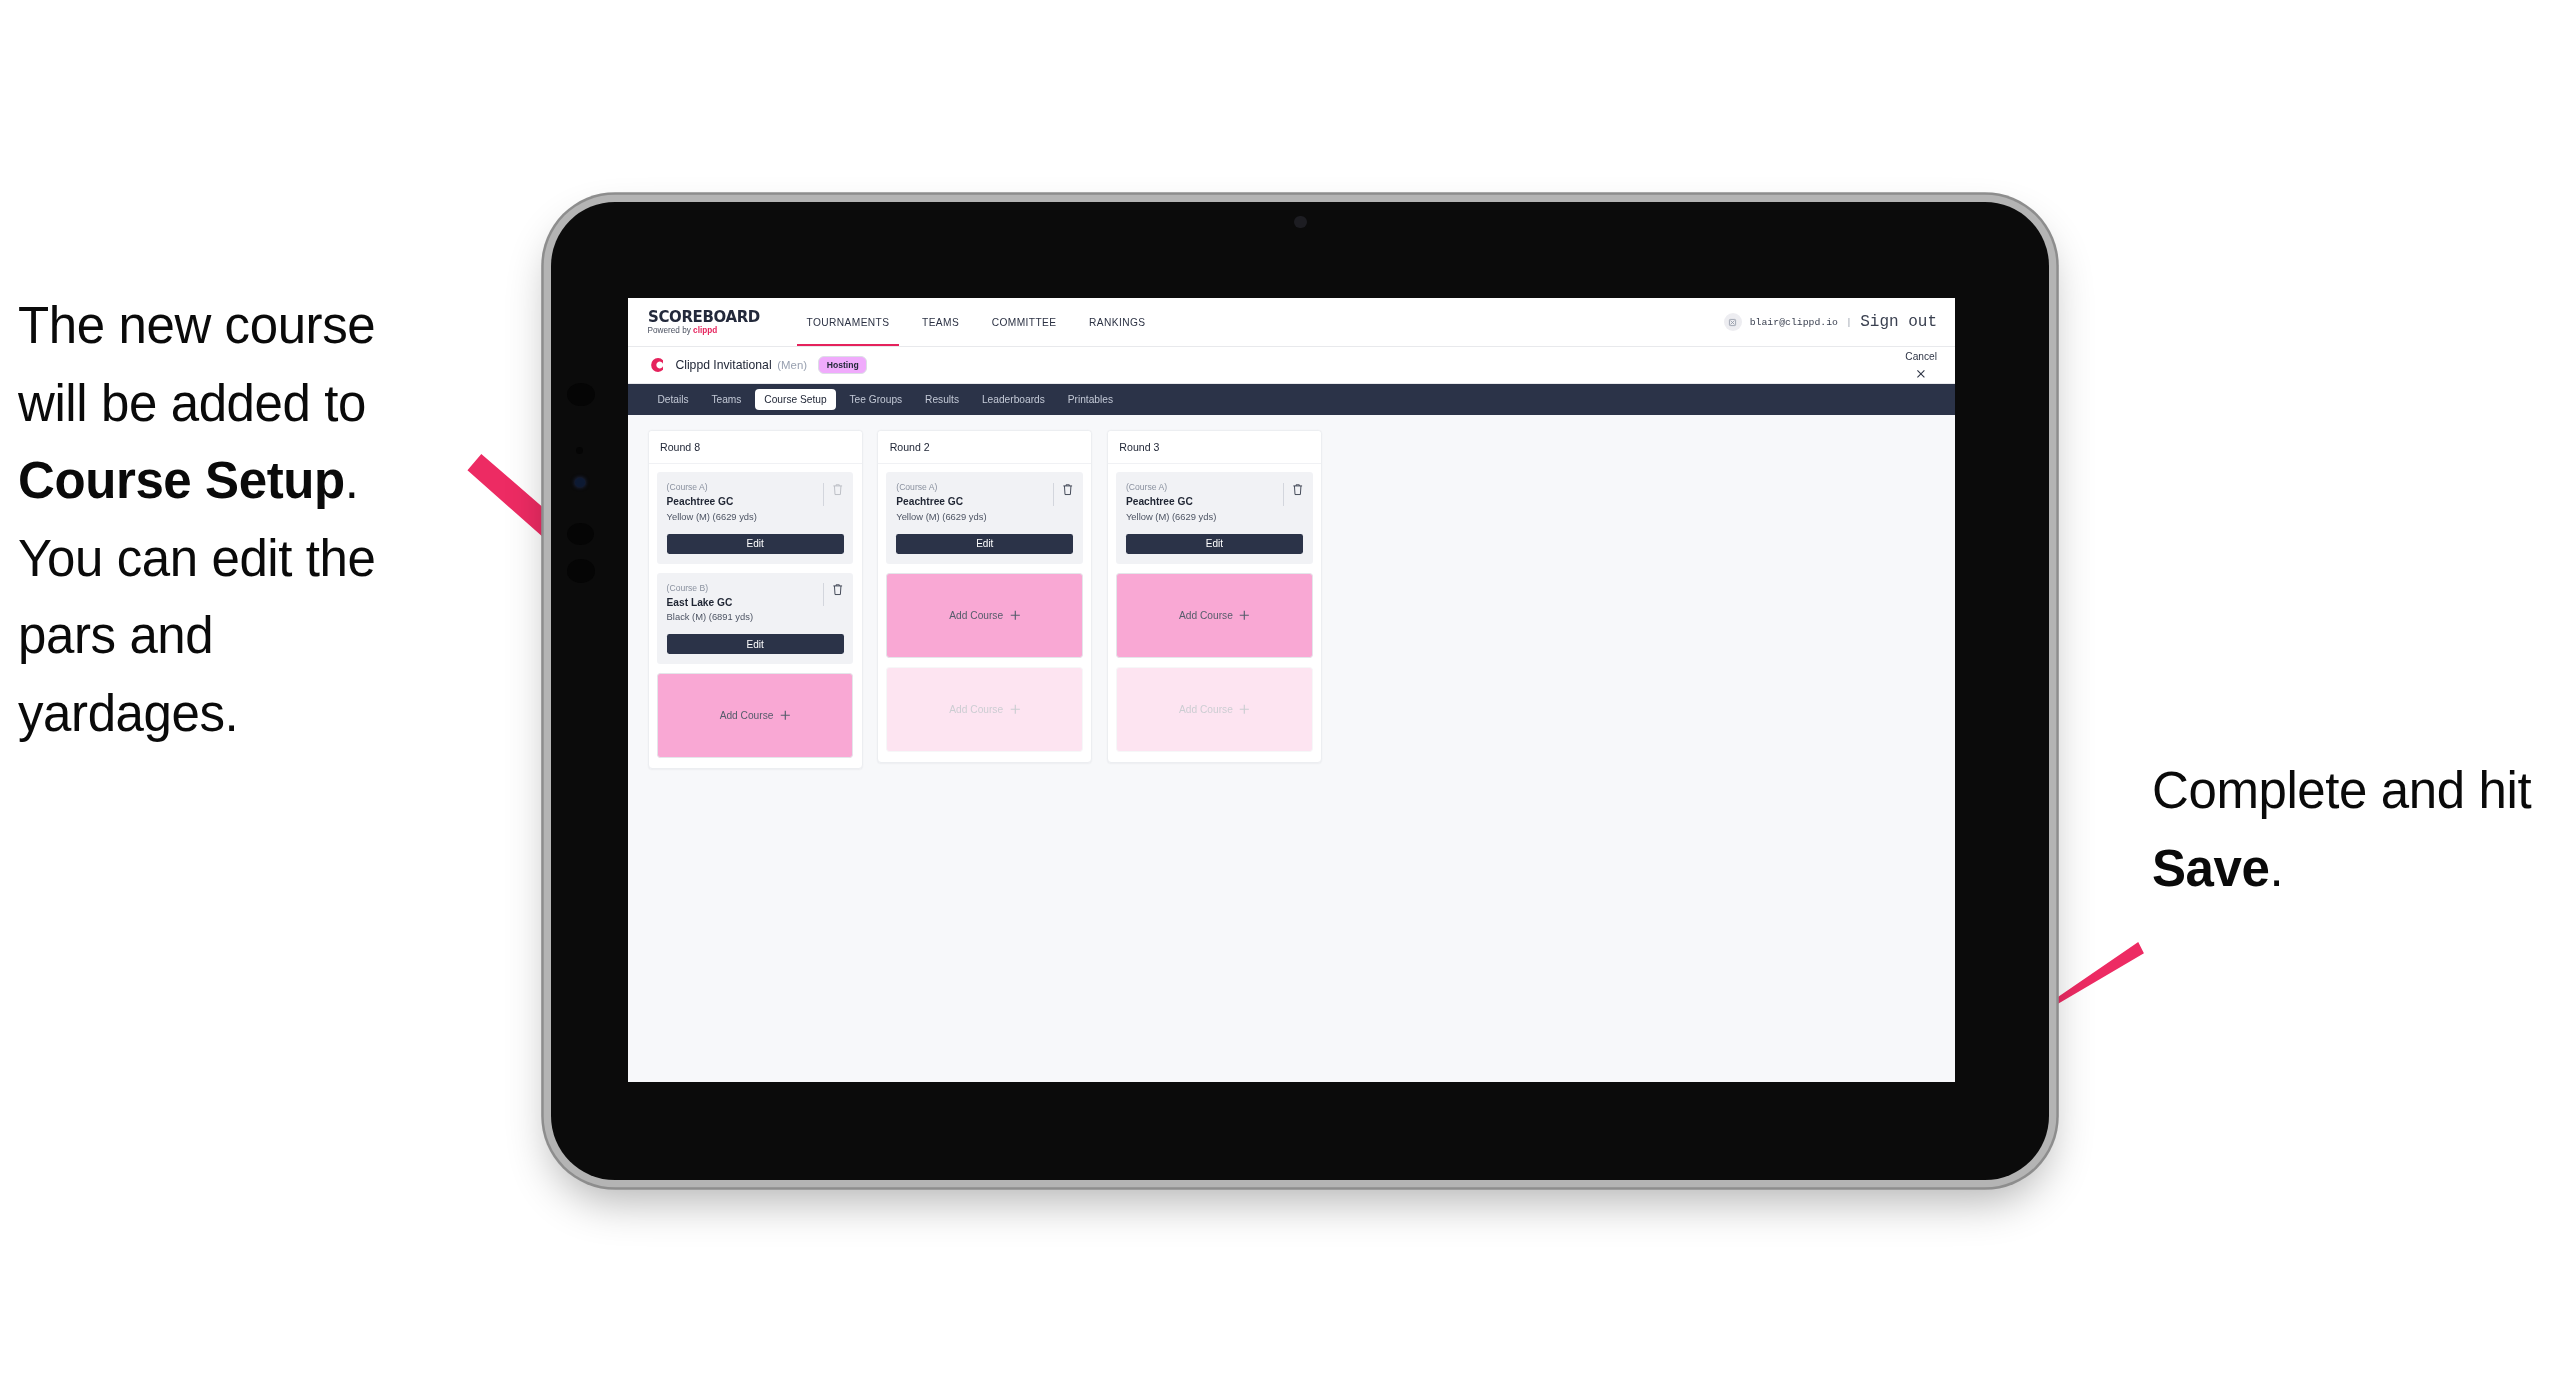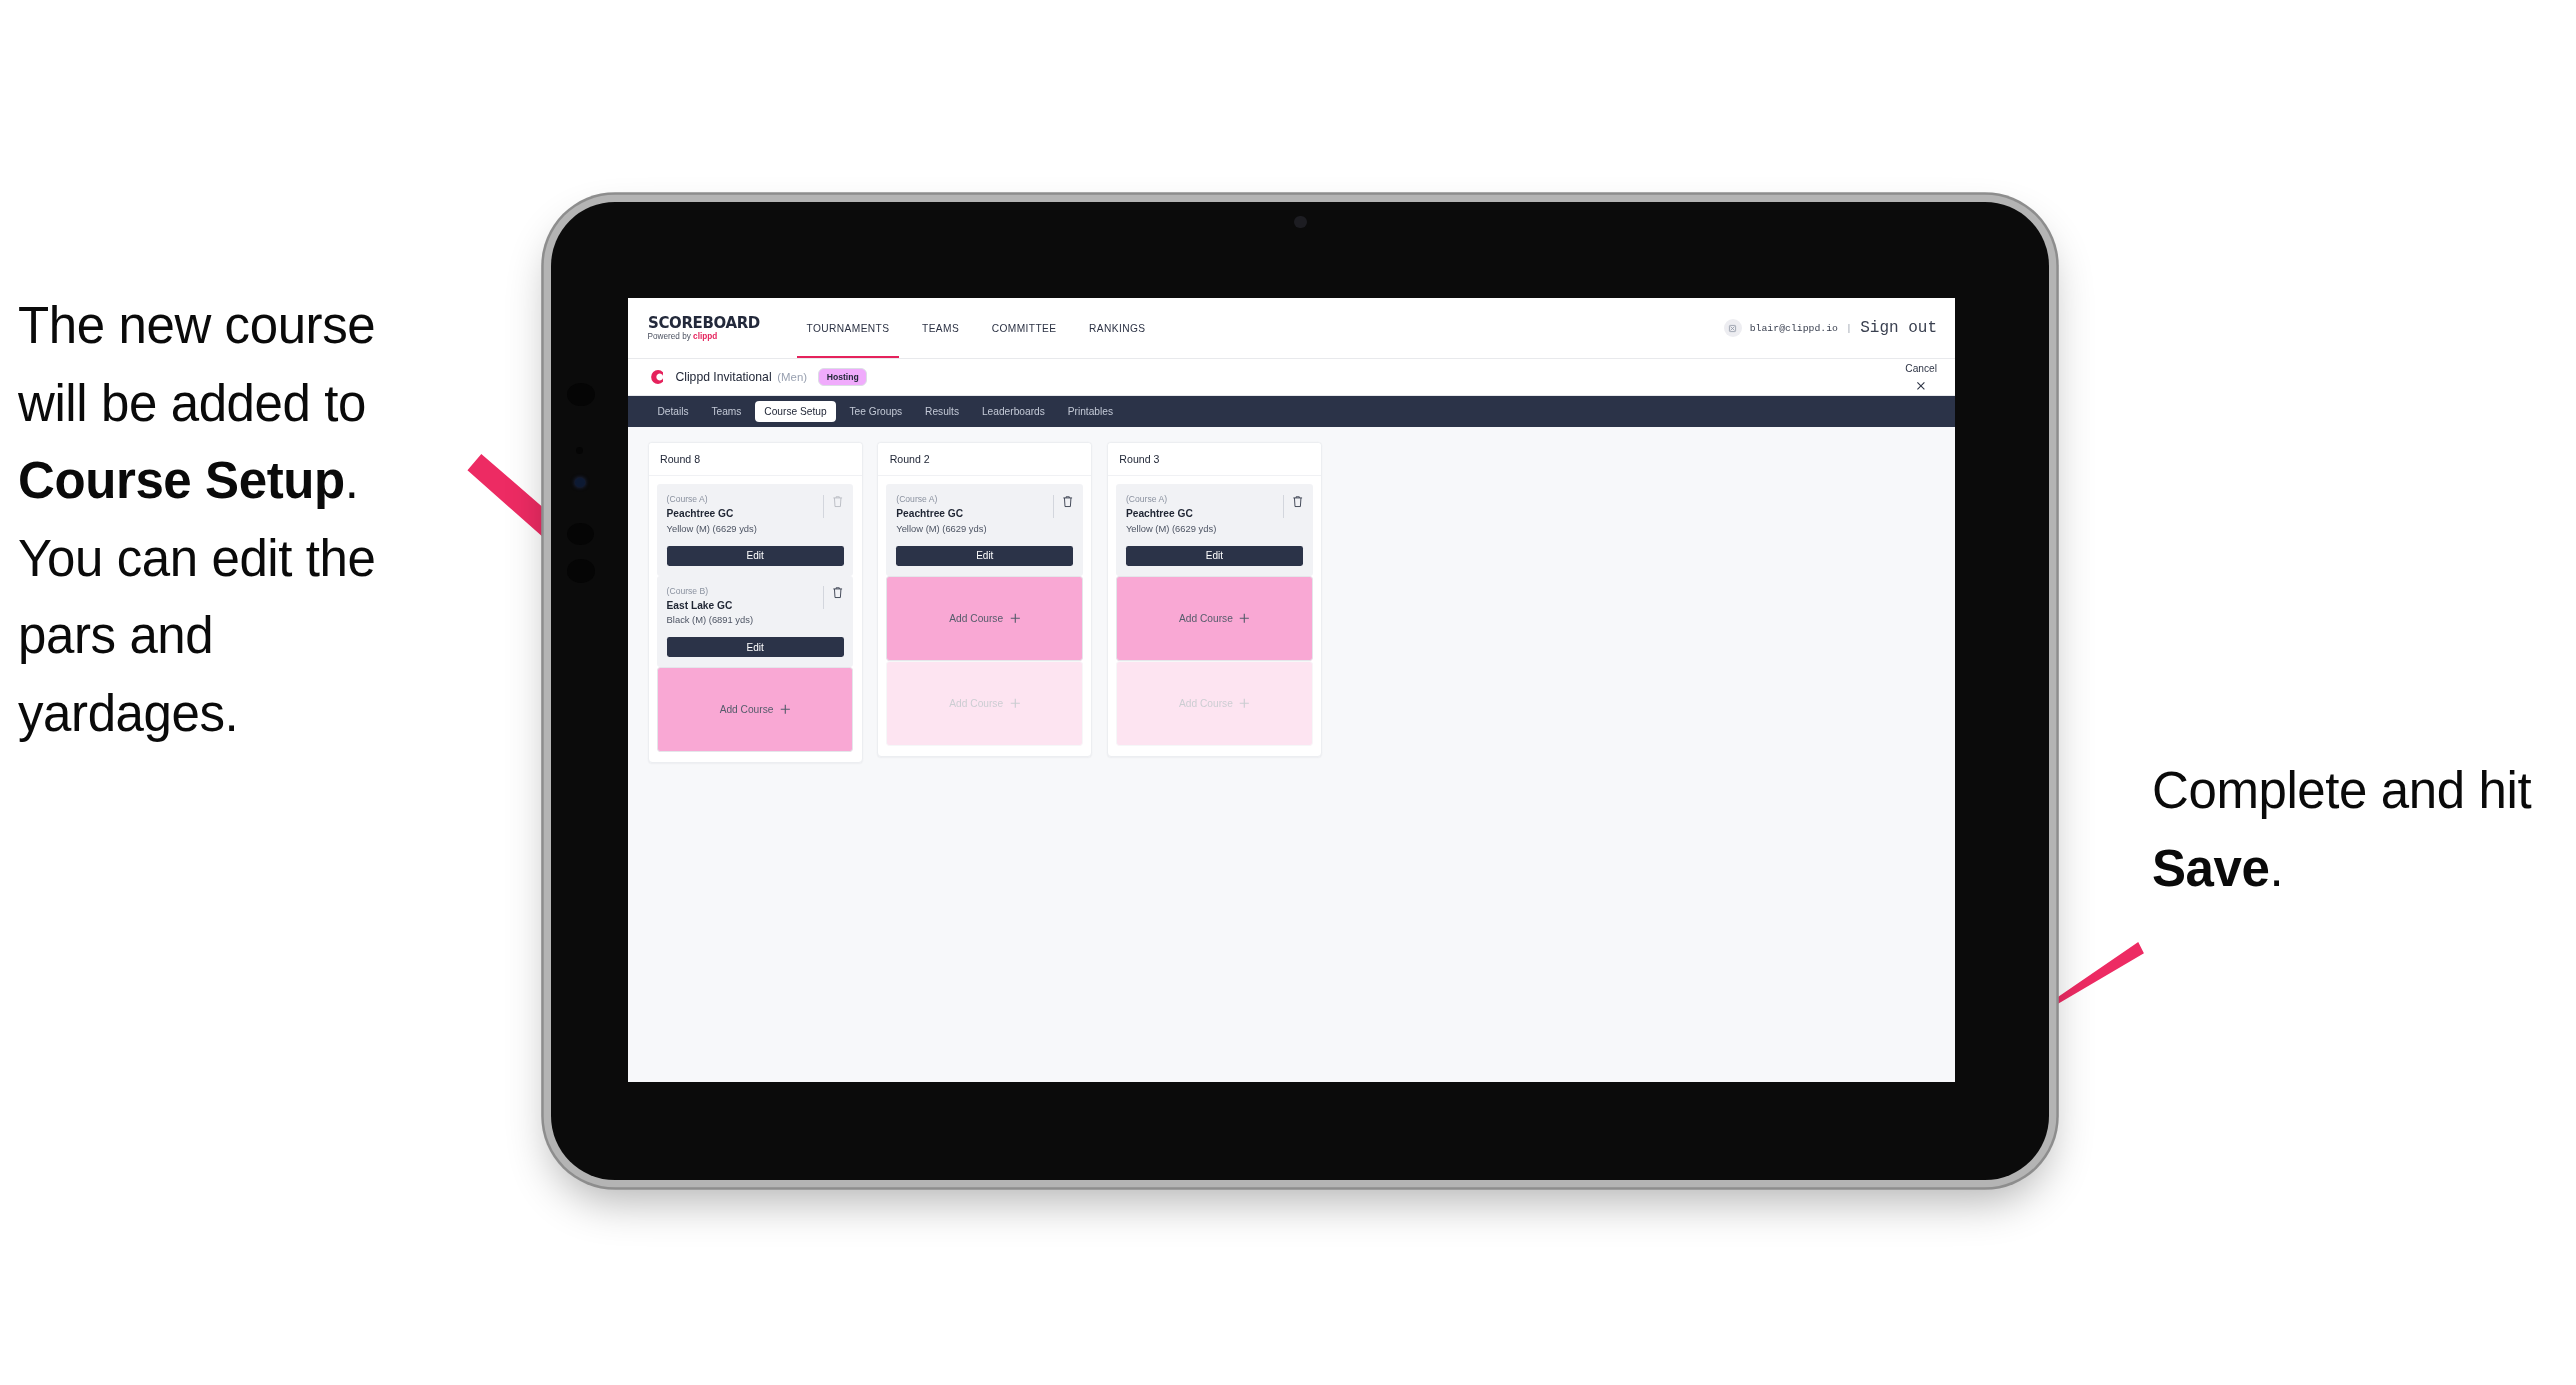--- a/index.html
+++ b/index.html
@@ -56,21 +56,21 @@
   .screen {
     position: absolute;
     left: 77px; top: 96px;
     width: 1327px; height: 784px;
     background: #f7f8fa;
     overflow: hidden;
   }
 
   
   .topnav {
-    height: 61px; background: #ffffff;
+    height: 49px; background: #ffffff;
     display: flex; align-items: stretch;
     border-bottom: 0.8px solid #e8e9ec;
     padding-left: 19.6px; padding-right: 18px;
   }
   .brand { display: flex; flex-direction: column; justify-content: center; padding-right: 21px; }
   .brand-word {
     font-family: "DejaVu Sans", sans-serif;
     font-weight: 700; font-size: 16.3px; letter-spacing: -0.4px;
     color: #23293b; line-height: 1; transform: scaleX(0.92); transform-origin: left;
   }
@@ -126,21 +126,21 @@
   .board { padding: 14.7px 18px 0 19.6px; display: flex; gap: 14.7px; align-items: flex-start; }
   .roundcol {
     width: 215px; background: #ffffff; border: 0.8px solid #eceef1;
     border-radius: 4.1px; box-shadow: 0 0.8px 1.6px rgba(20,25,40,0.045);
     overflow: hidden; flex: 0 0 auto;
   }
   .roundhead {
     padding: 10.6px 11.4px 9.8px 11.4px; font-size: 10.6px; color: #222838;
     border-bottom: 0.8px solid #f0f1f4; background: #fff;
   }
-  .roundbody { padding: 8.2px 8.2px 9.8px 8.2px; display: flex; flex-direction: column; gap: 0; }
+  .roundbody { padding: 8.2px 8.2px 9.8px 8.2px; display: flex; flex-direction: column; gap: 9px; }
 
   .coursecard { background: #f1f2f5; border-radius: 3.3px; padding: 9px 9.8px 9.8px 9.8px; }
   .cc-top { display: flex; align-items: flex-start; }
   .cc-text { flex: 1 1 auto; min-width: 0; }
   .cc-label { font-size: 8.6px; color: #8a919f; line-height: 1.5; }
   .cc-name  { font-size: 10.2px; color: #1f2533; font-weight: 700; line-height: 1.55; }
   .cc-tee   { font-size: 9.4px; color: #4d5463; line-height: 1.55; }
   .cc-tools { display: flex; align-items: flex-start; gap: 8.2px; padding-top: 1.6px; }
   .cc-divider { width: 0.8px; height: 23px; background: #d3d6dd; }
   .trash { width: 11.4px; height: 13px; cursor: pointer; }

